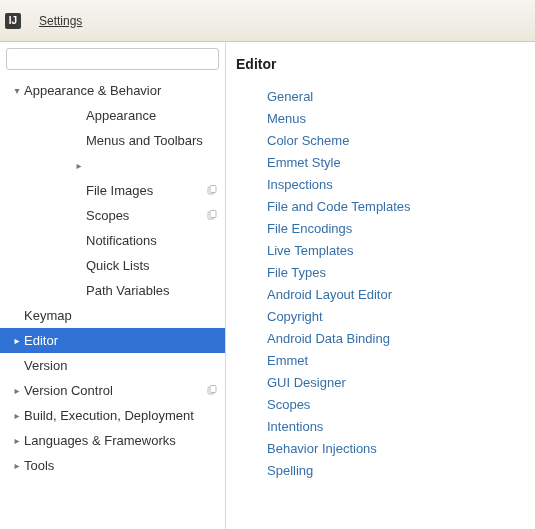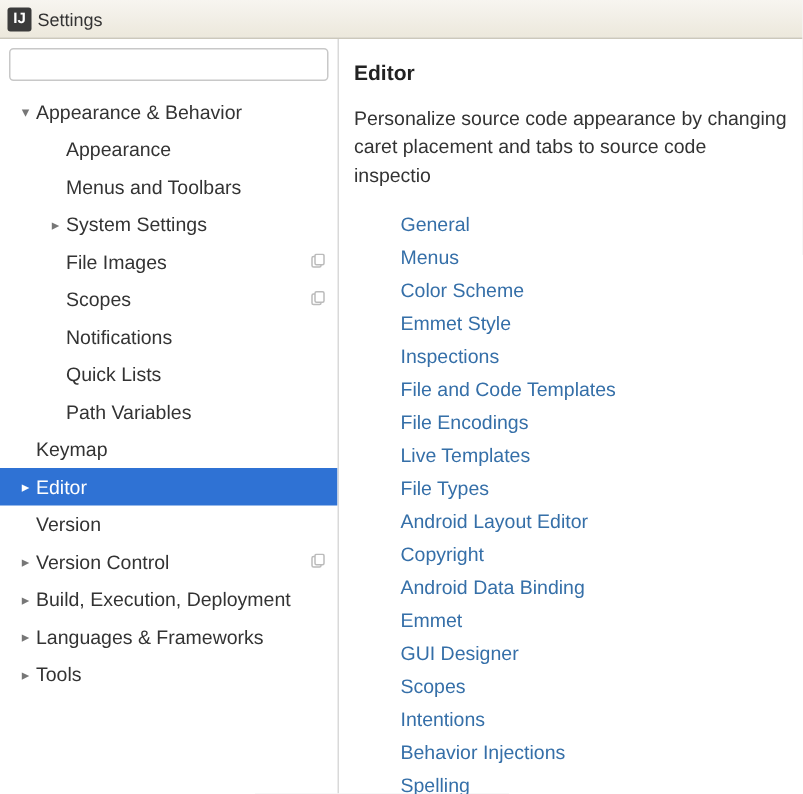--- a/index.html
+++ b/index.html
@@ -1,37 +1,37 @@
 <!DOCTYPE html>
 <html><head>
 <meta charset="utf-8">
 <style>
   * { box-sizing: border-box; margin: 0; padding: 0; }
   html, body { width: 535px; height: 529px; font-family: "Segoe UI", Arial, sans-serif; font-size: 13px; color: #333; background: #f2f2f2; overflow: hidden; }
-  .titlebar { height: 26px; background: linear-gradient(#f7f5f0,#ece8dc); border-bottom: 1px solid #ccc8bb; display: flex; align-items: center; padding: 0 5px; gap: 4px; }
+  .titlebar { height: 42px; background: linear-gradient(#f7f5f0,#ece8dc); border-bottom: 1px solid #ccc8bb; display: flex; align-items: center; padding: 0 5px; gap: 18px; text-decoration: underline; }
   .titlebar-icon { width: 16px; height: 16px; background: #3b3b3b; color: #fff; display: flex; align-items: center; justify-content: center; font-size: 10px; font-weight: bold; border-radius: 2px; }
   .titlebar-title { font-size: 12px; color: #333; }
   .container { display: flex; height: calc(100% - 26px); background: #fff; }
   .sidebar { width: 226px; border-right: 1px solid #d9d9d9; display: flex; flex-direction: column; }
   .search-wrap { padding: 6px 6px 4px 6px; }
   .search { width: 100%; height: 22px; border: 1px solid #c8c8c8; border-radius: 3px; padding: 0 20px 0 18px; font-size: 12px; color: #888; background: #fff; position: relative; }
   .search-container { position: relative; }
   .mag { position: absolute; left: 10px; top: 11px; width: 10px; height: 10px; pointer-events: none; }
   .mag svg { display: block; }
   .caret { position: absolute; left: 21px; top: 15px; width: 0; height: 0; border-left: 3px solid transparent; border-right: 3px solid transparent; border-top: 4px solid #888; pointer-events: none; }
   .tree { flex: 1; overflow: auto; padding-top: 4px; }
   .row { display: flex; align-items: center; height: 25px; padding-right: 6px; cursor: default; position: relative; }
   .row .arrow { width: 14px; display: inline-flex; justify-content: center; color: #777; font-size: 10px; }
   .row .label { flex: 1; white-space: nowrap; }
   .row .badge { width: 14px; height: 14px; display: inline-flex; align-items: center; justify-content: center; }
   .row.bold .label { font-weight: normal; }
   .row.selected { background: #2f72d4; color: #fff; }
   .row.selected .arrow { color: #fff; }
   .depth0 { padding-left: 10px; }
-  .depth1 { padding-left: 30px; }
+  .depth1 { padding-left: 48px; margin-left: 24px; }
   .copy-icon svg { display: block; }
   .content { flex: 1; padding: 14px 10px 10px 10px; overflow: auto; }
   .content-title { font-weight: bold; font-size: 14px; margin-bottom: 14px; color: #222; }
   .content-desc { font-size: 13px; color: #333; line-height: 1.45; margin-bottom: 12px; }
   .link-list { display: flex; flex-direction: column; }
   .link-list a { color: #356fa8; text-decoration: none; font-size: 13px; line-height: 22px; cursor: pointer; margin-left: 31px; }
 </style>
 </head>
 <body>
 
@@ -61,21 +61,20 @@
         <div class="row depth1">
           <span class="arrow"></span>
           <span class="label">Appearance</span>
         </div>
         <div class="row depth1">
           <span class="arrow"></span>
           <span class="label">Menus and Toolbars</span>
         </div>
         <div class="row depth1">
           <span class="arrow">▸</span>
-          <span class="label">System Settings</span>
         </div>
         <div class="row depth1">
           <span class="arrow"></span>
           <span class="label">File Images</span>
           <span class="badge copy-icon">
             <svg width="12" height="12" viewBox="0 0 12 12">
               <rect x="2" y="2" width="6" height="7" rx="1" fill="none" stroke="#bbb" stroke-width="1"></rect>
               <rect x="4" y="0.5" width="6" height="7" rx="1" fill="#fff" stroke="#bbb" stroke-width="1"></rect>
             </svg>
           </span>
@@ -134,21 +133,20 @@
         </div>
         <div class="row depth0 bold">
           <span class="arrow">▸</span>
           <span class="label">Tools</span>
         </div>
       </div>
   </div>
 
   <div class="content">
     <div class="content-title">Editor</div>
-    <div class="content-desc">Personalize source code appearance by changing caret placement and tabs to source code inspectio</div>
     <div class="link-list" id="links">
         <a>General</a>
         <a>Menus</a>
         <a>Color Scheme</a>
         <a>Emmet Style</a>
         <a>Inspections</a>
         <a>File and Code Templates</a>
         <a>File Encodings</a>
         <a>Live Templates</a>
         <a>File Types</a>

